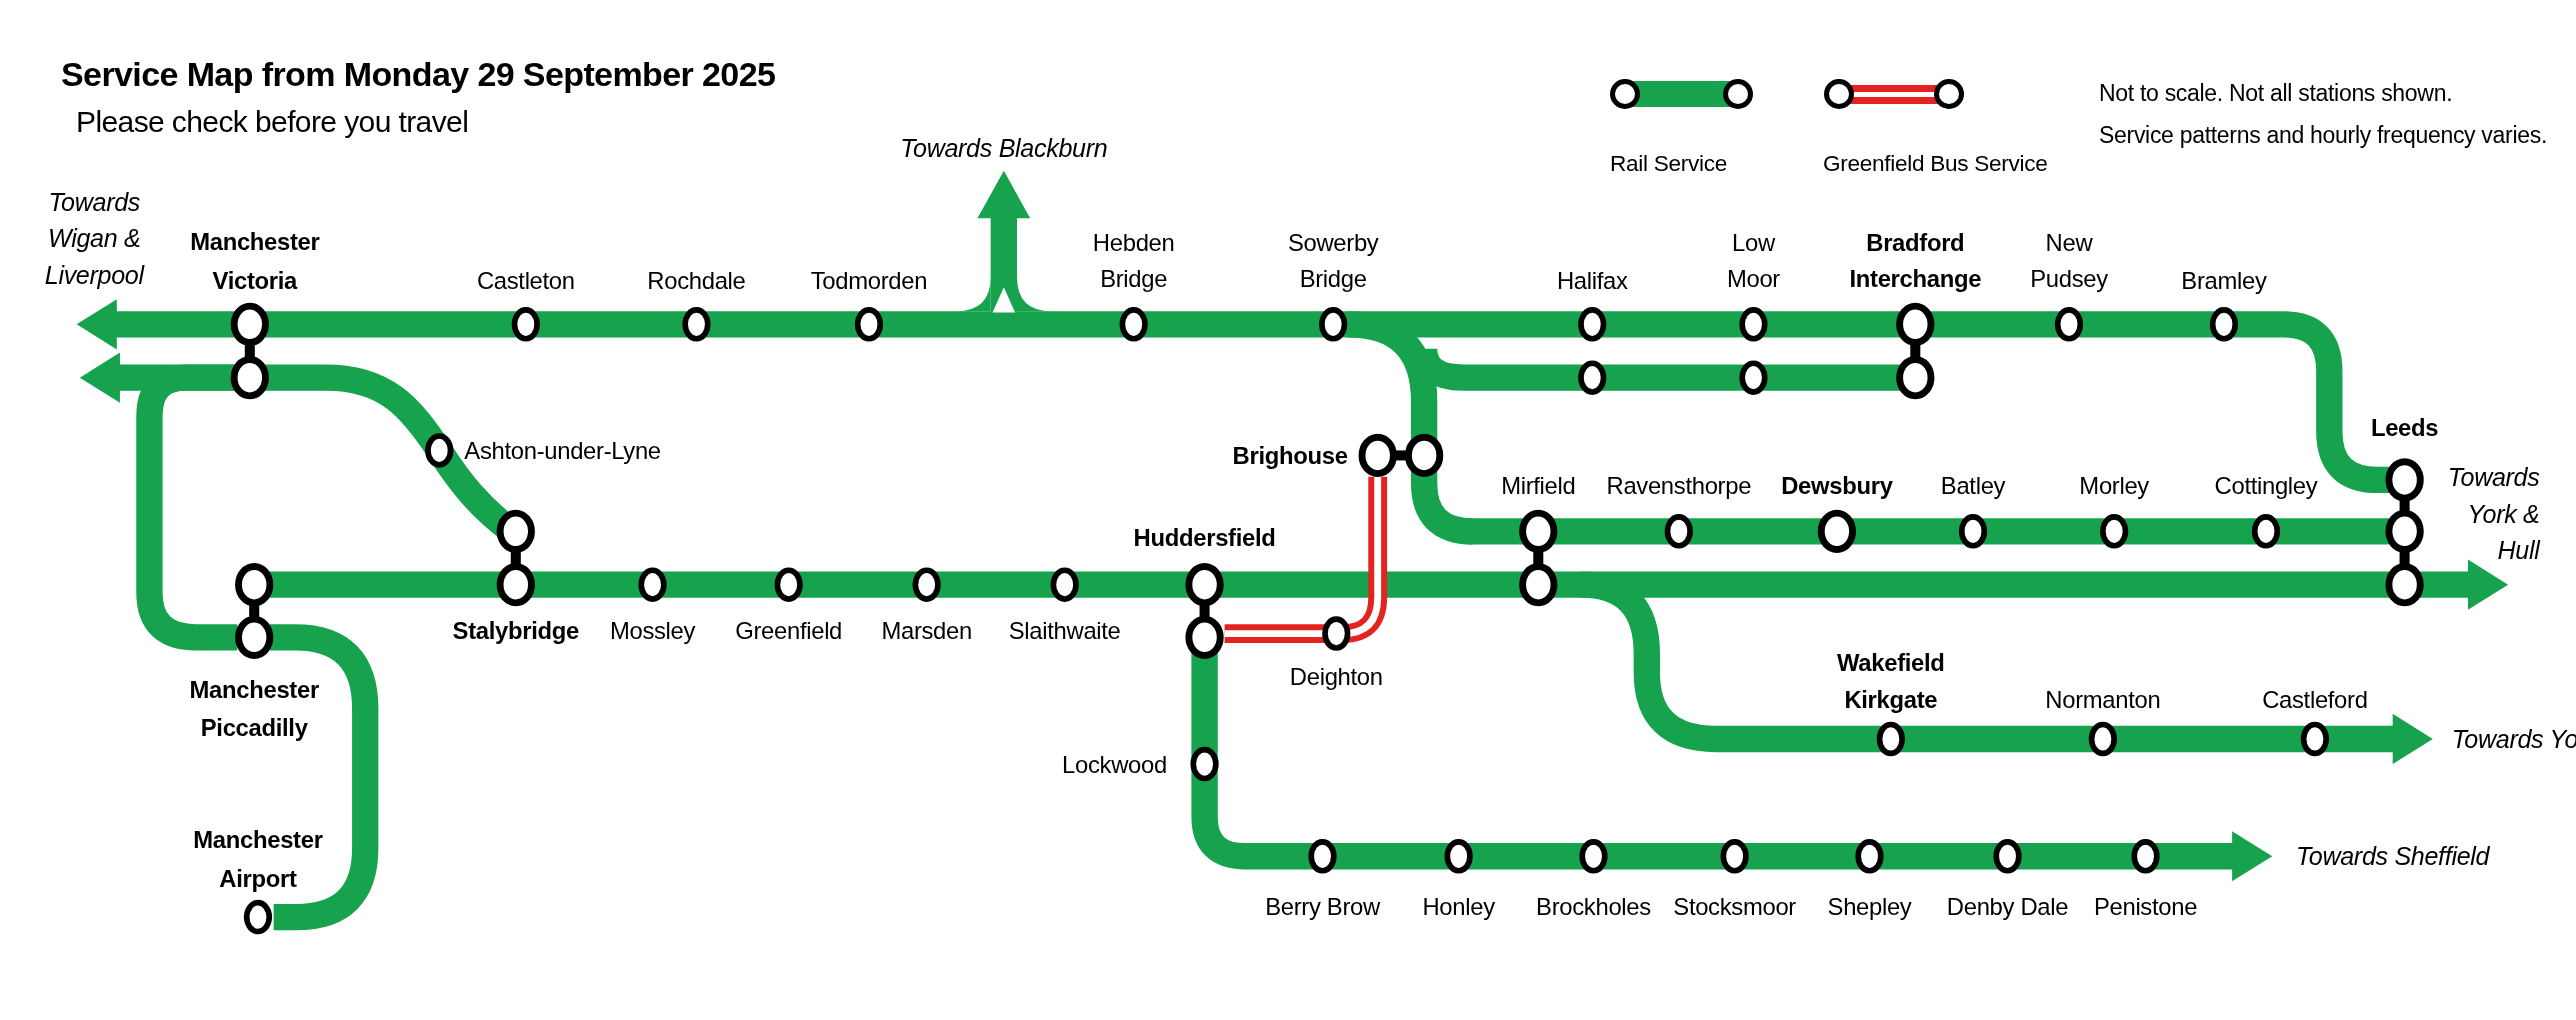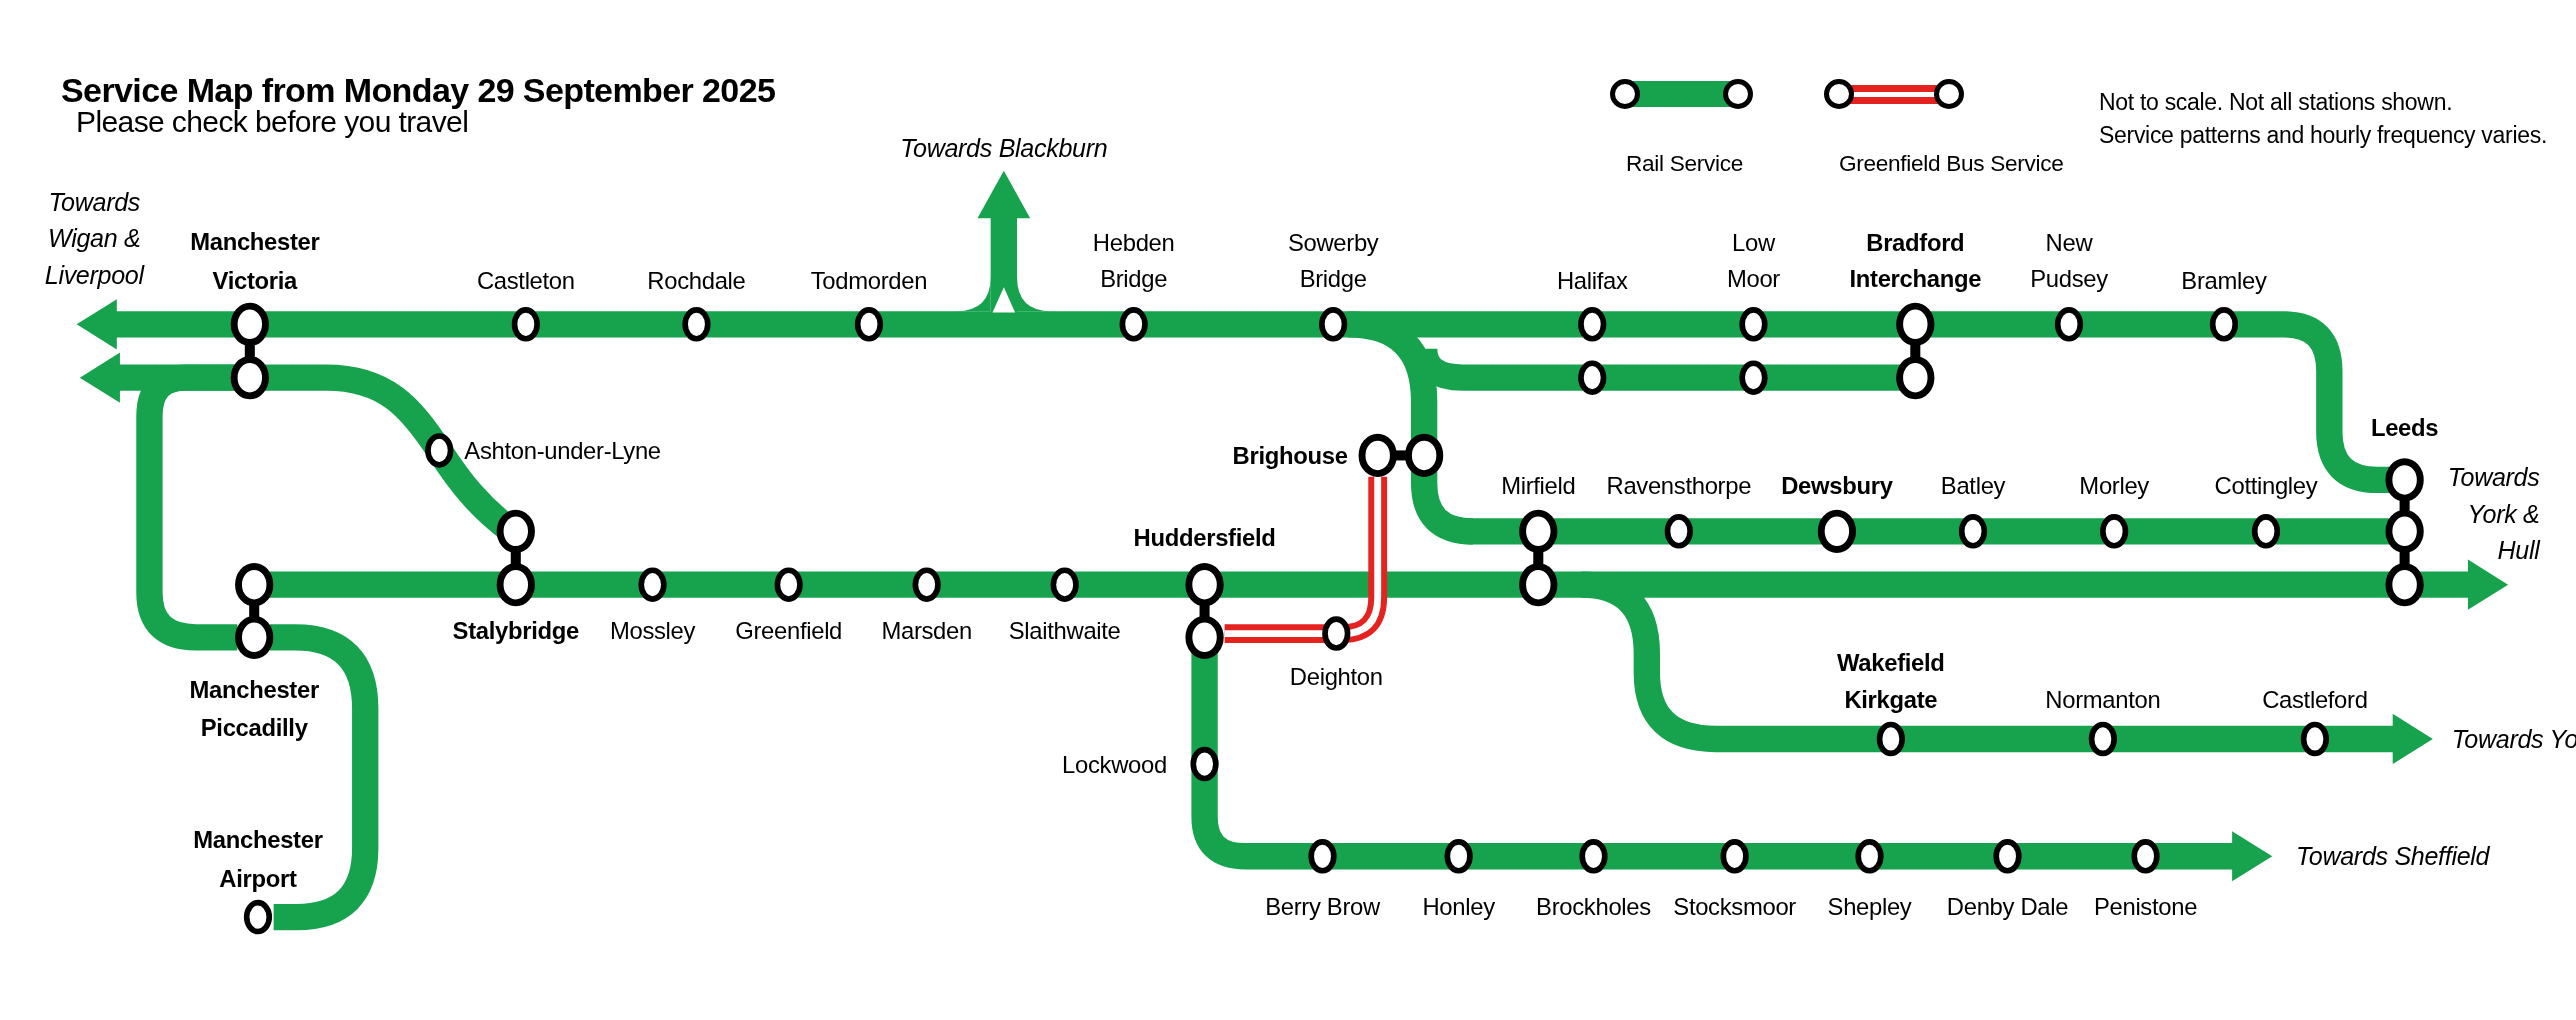--- a/index.html
+++ b/index.html
@@ -1,23 +1,23 @@
 <!DOCTYPE html>
 <html style="--green: #17A24E; --red: #E42320; --ink: #000000;font-size:10px"><head>
 <meta charset="utf-8">
 <style>
   :root { --green:#17A24E; --red:#E42320; --ink:#000; }
   html,body { margin:0; padding:0; background:#fff; }
   #stage { position:relative; width:2576px; height:1020px; background:#fff;
            font-family:"Liberation Sans", sans-serif; overflow:hidden; }
   #map-svg { position:absolute; left:0; top:0; }
   .hdr { position:absolute; left:61px; color:var(--ink); letter-spacing:-0.6px; }
-  #title { top:71px; font-size:34px; font-weight:700; }
+  #title { top:55px; font-size:34px; font-weight:700; }
   #subtitle { top:105px; font-size:30px; font-weight:400;margin-left:15px; }
-  .leg-label { position:absolute; font-size:22.6px; color:var(--ink); letter-spacing:-0.3px;margin-left:16px; }
+  .leg-label { position:absolute; font-size:22.6px; color:var(--ink); letter-spacing:-0.3px; }
   .note-line { position:absolute; font-size:23px; color:var(--ink); letter-spacing:-0.3px; }
   .leg-bar { position:absolute; top:81px; height:26px; background:var(--green); }
   .leg-stripe { position:absolute; height:7px; background:var(--red); }
   .leg-circ { position:absolute; top:79px; width:20px; height:20px; border:5px solid var(--ink);
               border-radius:50%; background:#fff; }
   svg text { fill:var(--ink); font-family:"Liberation Sans", sans-serif; font-size:38px; letter-spacing:-0.5px; }
   svg text.b { font-weight:700; }
   svg text.i { font-style:italic; font-size:40px; }
 </style>
 </head>
@@ -176,17 +176,17 @@
     <div class="leg-circ" style="left:1610px;"></div>
     <div class="leg-circ" style="left:1723px;"></div>
     <div class="leg-label" style="left:1610px;top:151px;">Rail Service</div>
 
     <div class="leg-stripe" style="left:1838px;top:85px;width:110px;"></div>
     <div class="leg-stripe" style="left:1838px;top:97px;width:110px;"></div>
     <div class="leg-circ" style="left:1824px;"></div>
     <div class="leg-circ" style="left:1934px;"></div>
     <div class="leg-label" style="left:1823px;top:151px;">Greenfield Bus Service</div>
 
-    <div class="note-line" style="left:2099px;top:80px;margin-top:9px;">Not to scale. Not all stations shown.</div>
+    <div class="note-line" style="left:2099px;top:80px;">Not to scale. Not all stations shown.</div>
     <div class="note-line" style="left:2099px;top:122px;">Service patterns and hourly frequency varies.</div>
   </div>
 </div>
 
 
 </body></html>

